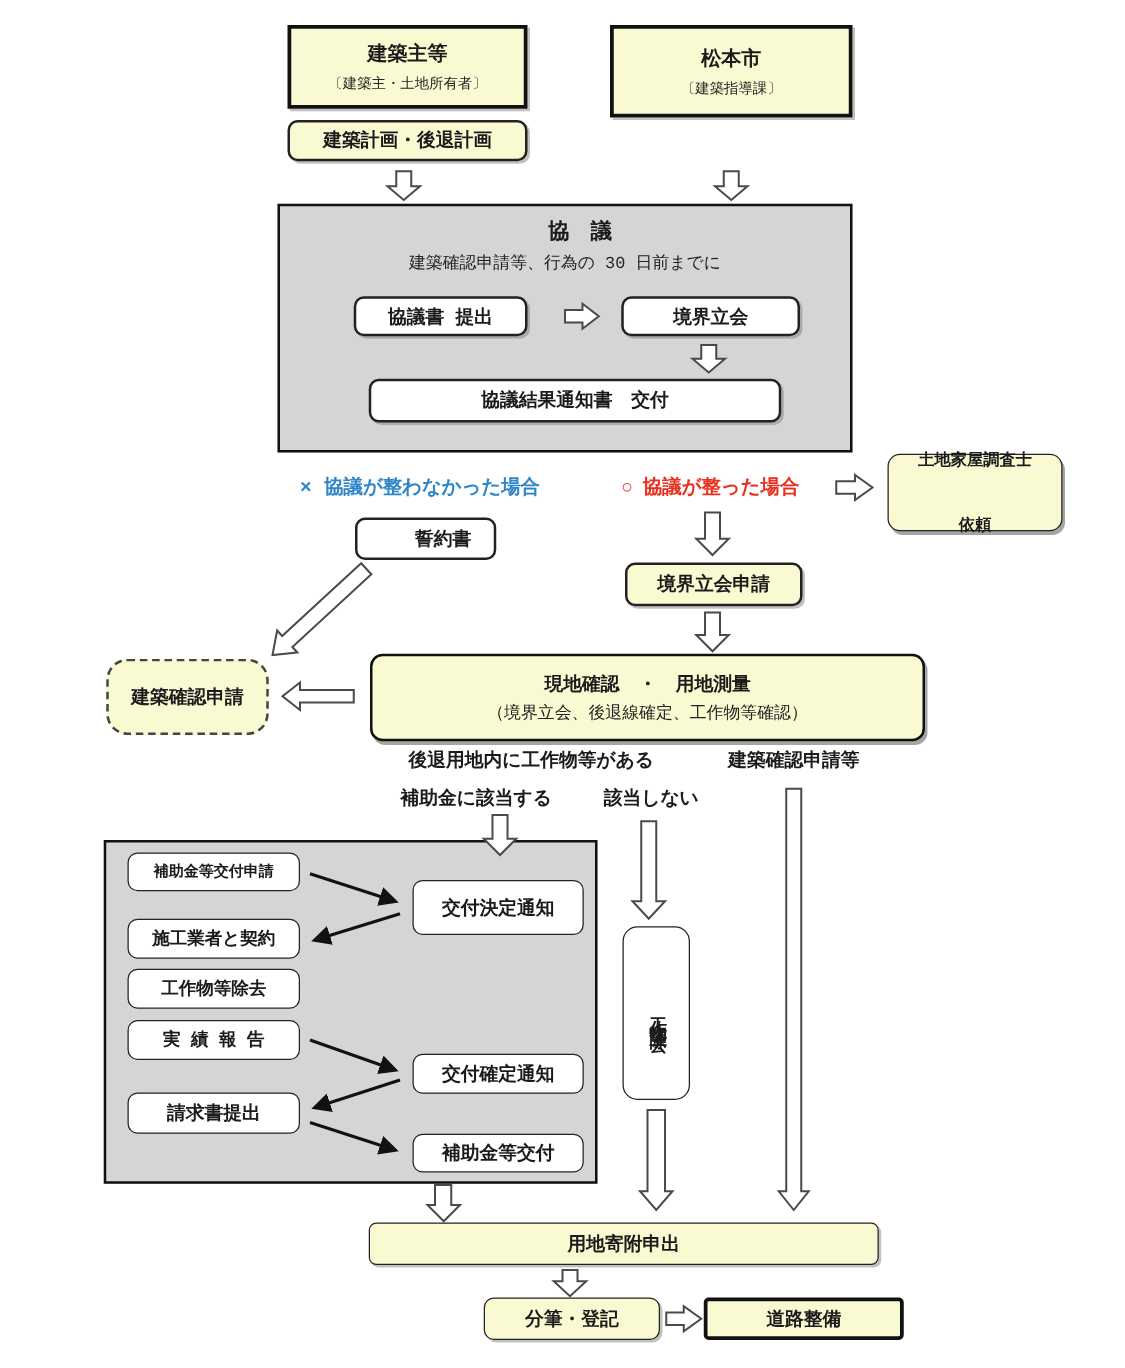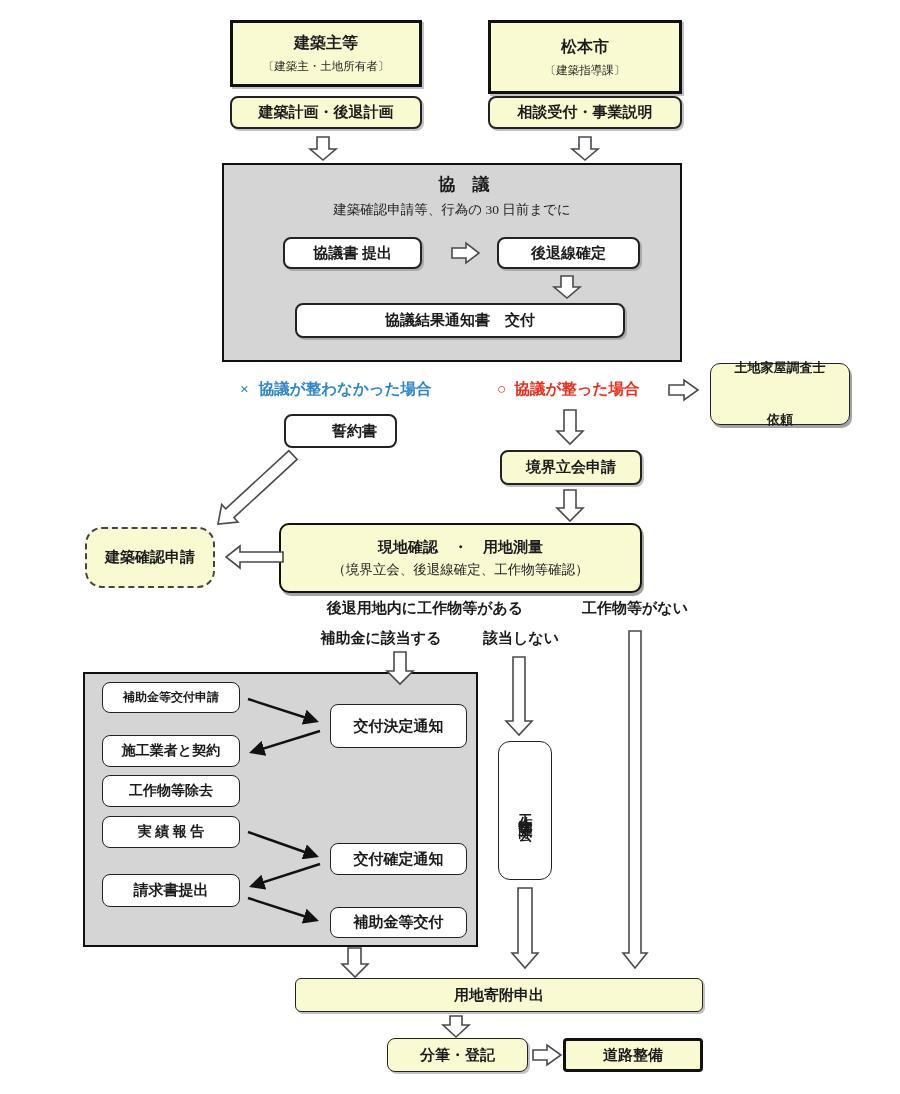--- a/index.html
+++ b/index.html
@@ -1,18 +1,18 @@
 <!DOCTYPE html>
 <html><head>
 <meta charset="utf-8">
 <style>
   html,body{margin:0;padding:0;background:#fff;}
   #canvas{
     position:relative;width:900px;height:1094px;background:#ffffff;
-    font-family:Liberation Serif, serif;color:#1b1b1b;overflow:hidden;
+    font-family:Liberation Mono, monospace;color:#1b1b1b;overflow:hidden;
   }
   .box{position:absolute;box-sizing:border-box;display:flex;flex-direction:column;
        align-items:center;justify-content:center;text-align:center;z-index:2;}
   .yellow{background:#FAFAD2;}
   .whitebg{background:#ffffff;}
   .graybg{background:#D5D5D5;}
   .thick{border:3px solid #111;}
   .thin{border:2px solid #222;}
   .thin15{border:1.5px solid #222;gap:28px;}
   .r4{border-radius:4px;} .r6{border-radius:6px;} .r8{border-radius:8px;} .r10{border-radius:10px;} .r12{border-radius:12px;}
@@ -45,33 +45,30 @@
     <div class="sub">〔建築主・土地所有者〕</div>
   </div>
   <div class="box yellow thick sh-soft" style="left:488px;top:20px;width:194px;height:74px;text-align:right;">
     <div class="b16">松本市</div>
     <div class="sub">〔建築指導課〕</div>
   </div>
 
   <div class="box yellow thin r8 sh-soft b15" style="left:230px;top:96px;width:192px;height:33px;">
     <span>建築計画・後退計画</span>
   </div>
-  <div class="box yellow thin r8 sh-soft b15" style="left:488px;top:96px;width:194px;height:33px;">
-    <span>相談受付・事業説明</span>
-  </div>
 
   <div class="box graybg" style="left:222px;top:163px;width:460px;height:199px;border:2.5px solid #111;justify-content:flex-start;">
     <div style="font-size:17px;font-weight:bold;margin-top:8px;margin-left:24px;">協　議</div>
     <div style="font-size:13.5px;margin-top:5px;color:#222;">建築確認申請等、行為の 30 日前までに</div>
   </div>
   <div class="box whitebg thin r8 sh-soft b15" style="left:283px;top:237px;width:139px;height:32px;">
     <span>協議書 提出</span>
   </div>
   <div class="box whitebg thin r8 sh-soft b15" style="left:497px;top:237px;width:143px;height:32px;">
-    <span>後退線確定</span>
+    <span>境界立会</span>
   </div>
   <div class="box whitebg thin r8 sh-soft b15" style="left:295px;top:303px;width:330px;height:35px;">
     <span>協議結果通知書　交付</span>
   </div>
 
   <div class="lbl blue" style="left:240px;top:379px;font-size:15.5px;">
     <span>×</span><span style="margin-left:10px;">協議が整わなかった場合</span>
   </div>
   <div class="lbl red" style="left:497px;top:379px;font-size:15.5px;">
     <span>○</span><span style="margin-left:8px;">協議が整った場合</span>
@@ -87,27 +84,27 @@
   </div>
 
   <div class="box yellow thin r8 sh-soft b15" style="left:500px;top:450px;width:142px;height:35px;">
     <span>境界立会申請</span>
   </div>
 
   <div class="box yellow dashed r4 b15" style="left:85px;top:527px;width:130px;height:61px;border-radius:17px;">
     <span>建築確認申請</span>
   </div>
 
-  <div class="box yellow r10 sh" style="left:279px;top:523px;width:363px;height:70px;border:2.5px solid #111;">
+  <div class="box yellow r10 sh" style="left:296px;top:523px;width:444px;height:70px;border:2.5px solid #111;">
     <div class="b15">現地確認　・　用地測量</div>
     <div class="line2">（境界立会、後退線確定、工作物等確認）</div>
   </div>
 
   <div class="lbl center" style="left:425px;top:599px;">後退用地内に工作物等がある</div>
-  <div class="lbl center" style="left:635px;top:599px;">工作物等がない</div>
+  <div class="lbl center" style="left:635px;top:599px;">建築確認申請等</div>
   <div class="lbl center" style="left:381px;top:629px;">補助金に該当する</div>
   <div class="lbl center" style="left:521px;top:629px;">該当しない</div>
 
   <div class="box graybg" style="left:83px;top:672px;width:395px;height:275px;border:2.5px solid #111;"></div>
   <div class="box whitebg thin15 r8 b12" style="left:102px;top:682px;width:138px;height:31px;">
     <span>補助金等交付申請</span>
   </div>
   <div class="box whitebg thin15 r8 b15" style="left:330px;top:704px;width:137px;height:44px;">
     <span>交付決定通知</span>
   </div>
@@ -133,21 +130,21 @@
   <div class="box whitebg thin15 r12" style="left:498px;top:741px;width:54px;height:139px;">
     <span class="vert b14">工作物等除去</span>
   </div>
 
   <div class="box yellow thin15 r6 sh-soft b15" style="left:295px;top:978px;width:408px;height:34px;">
     <span>用地寄附申出</span>
   </div>
   <div class="box yellow thin15 r8 sh-soft b15" style="left:387px;top:1038px;width:141px;height:34px;">
     <span>分筆・登記</span>
   </div>
-  <div class="box yellow r4 b15" style="left:563px;top:1038px;width:140px;height:34px;border:3px solid #111;">
+  <div class="box yellow r4 b15" style="left:563px;top:1038px;width:160px;height:34px;border:3px solid #111;">
     <span>道路整備</span>
   </div>
 
   <svg class="arrows" width="900" height="1094" viewBox="0 0 900 1094">
     <defs>
       <marker id="ah" viewBox="0 0 10 10" refX="8" refY="5" markerWidth="6.5" markerHeight="6.5" orient="auto-start-reverse">
         <path d="M0,0 L10,5 L0,10 z" fill="#111"></path>
       </marker>
     </defs>
 

